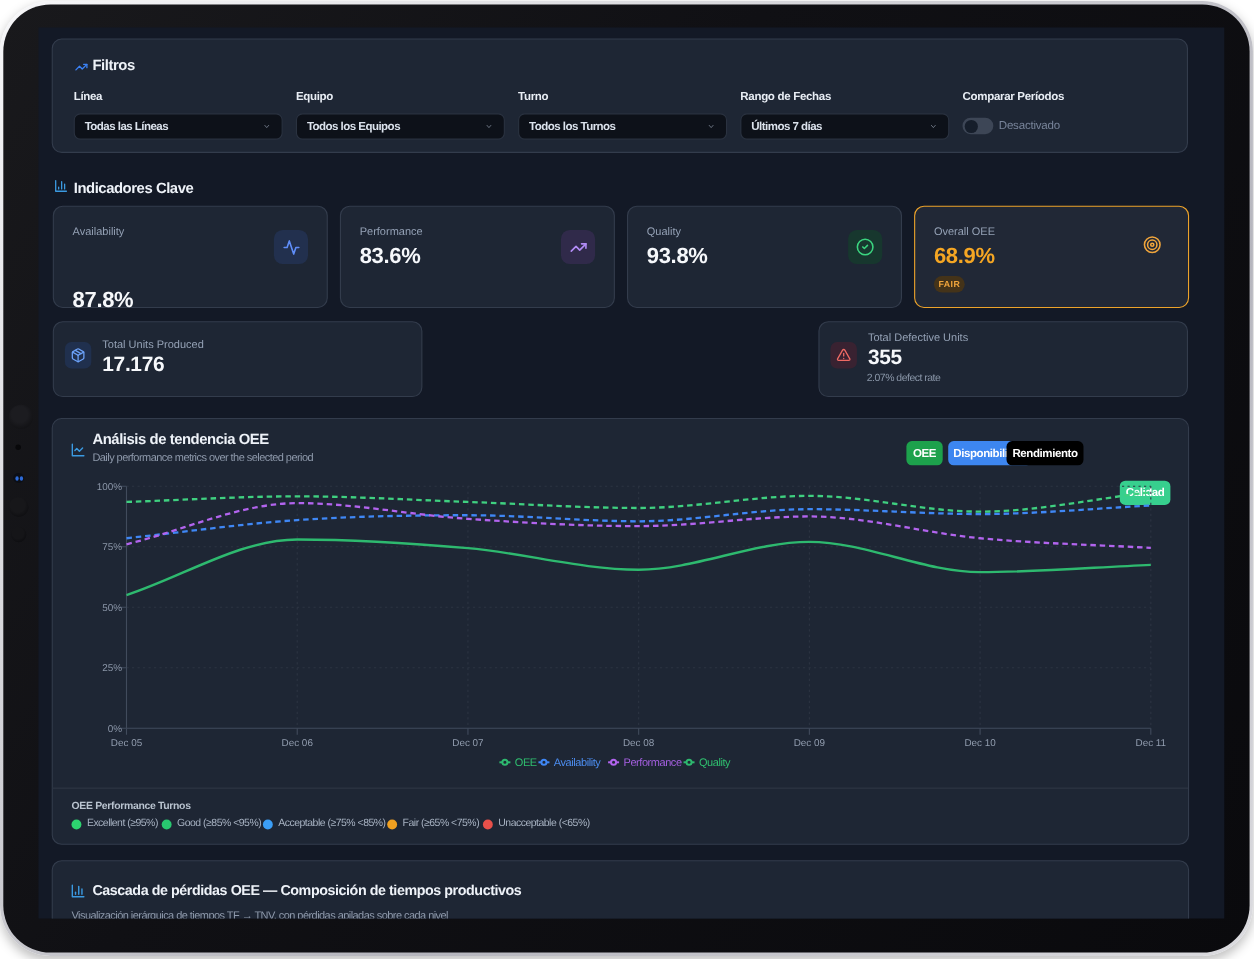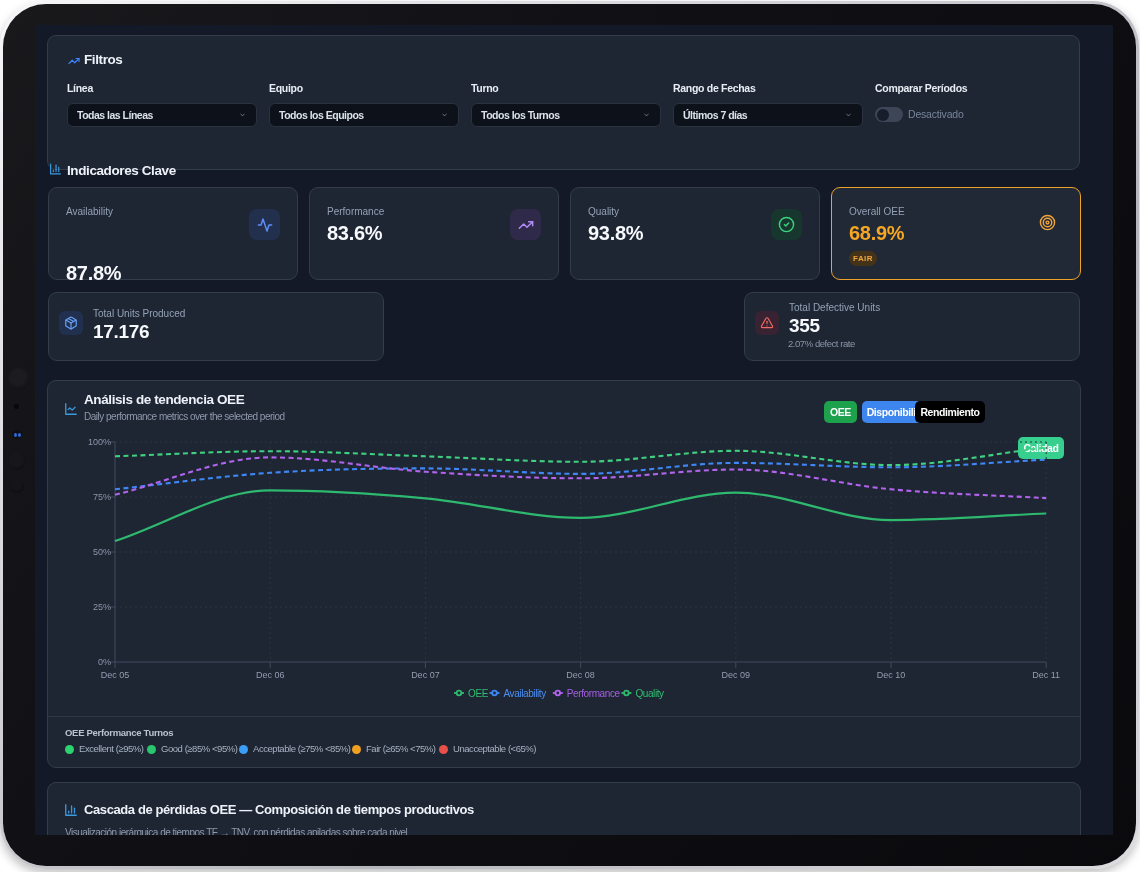--- a/index.html
+++ b/index.html
@@ -31,21 +31,21 @@
 
   <div class="cam" style="left:8px;top:367px;width:22px;height:22px;background:radial-gradient(circle at 45% 40%,#1c1c20 40%,#121215 75%);"></div>
   <div class="cam" style="left:14px;top:403px;width:5px;height:5px;background:#08080a;"></div>
   <div class="cam" style="left:12px;top:429px;width:10px;height:9px;background:#0c0f16;"></div>
   <div class="cam" style="left:13.5px;top:431.5px;width:3px;height:4px;background:#2e6bd8;"></div>
   <div class="cam" style="left:18px;top:431.5px;width:3px;height:4px;background:#2e6bd8;"></div>
   <div class="cam" style="left:8px;top:451px;width:18px;height:18px;background:radial-gradient(circle at 45% 40%,#17171a 45%,#0d0d10 80%);"></div>
   <div class="cam" style="left:10px;top:478px;width:14px;height:14px;background:radial-gradient(circle at 45% 40%,#151518 45%,#0c0c0f 80%);"></div>
 </div>
 <div class="screen">
-<div class="card" style="left:12px;top:10px;width:1033px;height:135px;">
+<div class="card" style="left:12px;top:10px;width:1033px;height:104px;">
   <svg style="position:absolute;left:20px;top:19px" width="12" height="12" viewBox="0 0 24 24" fill="none" stroke="#3b82f6" stroke-width="2.4" stroke-linecap="round" stroke-linejoin="round">
         <polyline points="22 7 13.5 15.5 8.5 10.5 2 17"></polyline>
         <polyline points="16 7 22 7 22 13"></polyline>
       </svg>
   <div class="hdr" style="position:absolute;left:36px;top:16px;font-size:13.5px;">Filtros</div>
   <div class="flabel" style="left:19px;top:46px;">Línea</div>
   <div class="flabel" style="left:221px;top:46px;">Equipo</div>
   <div class="flabel" style="left:423px;top:46px;">Turno</div>
   <div class="flabel" style="left:625px;top:46px;">Rango de Fechas</div>
   <div class="flabel" style="left:827px;top:46px;">Comparar Períodos</div>

